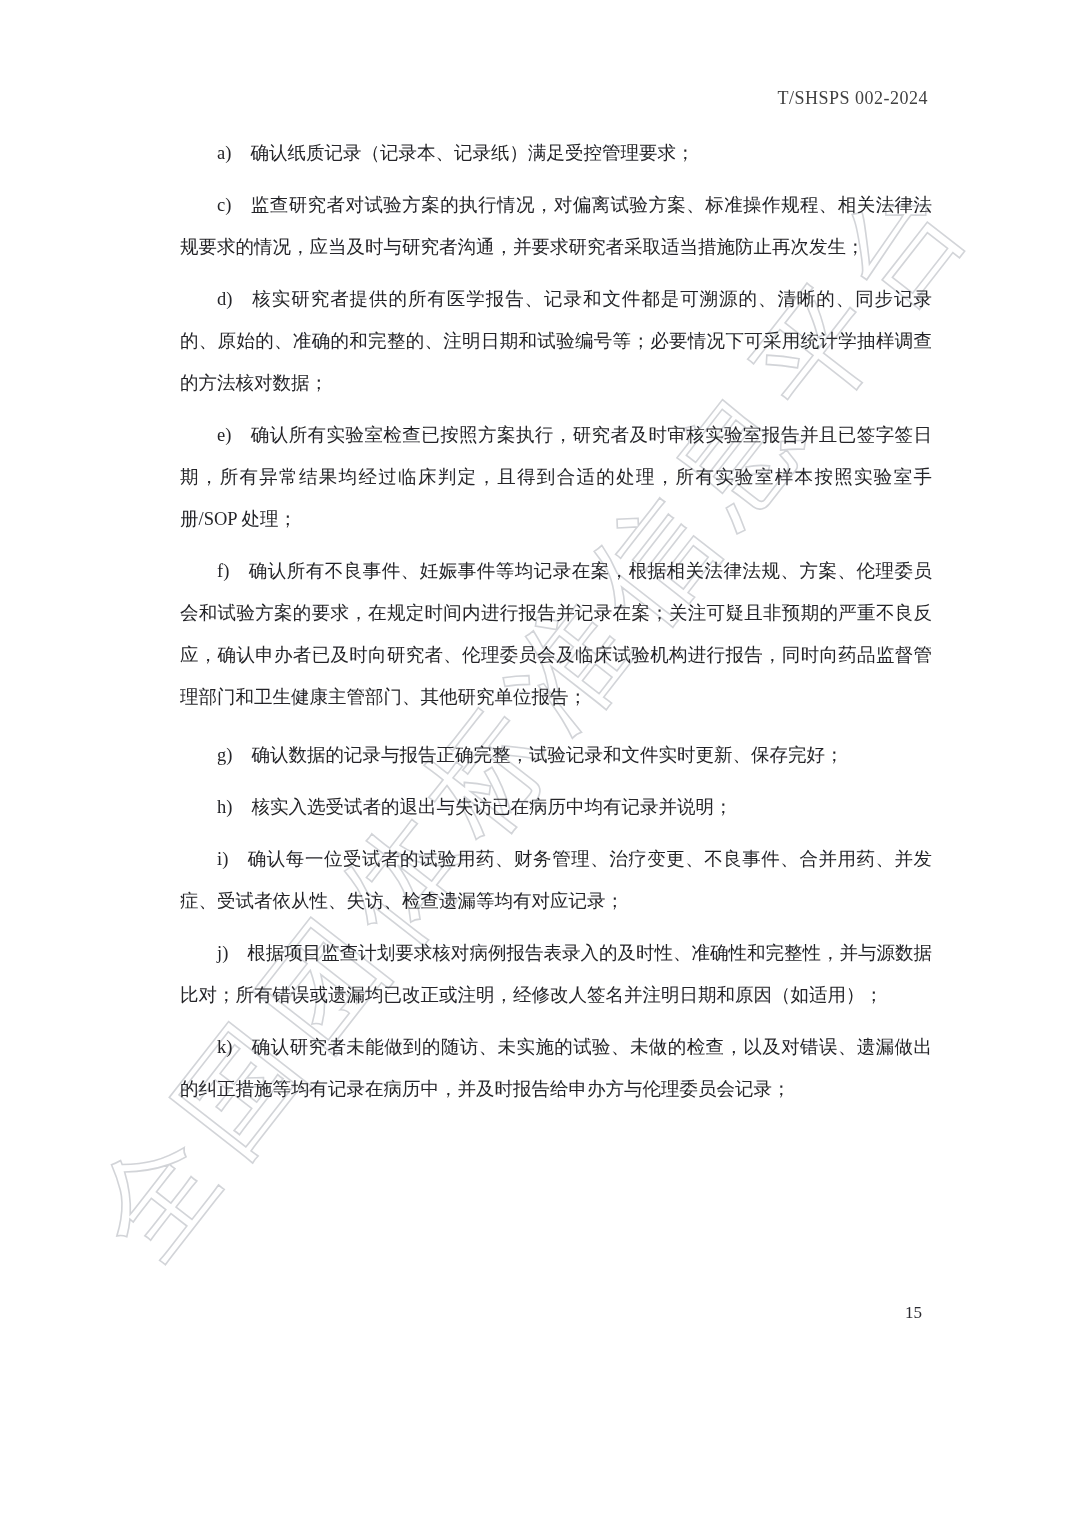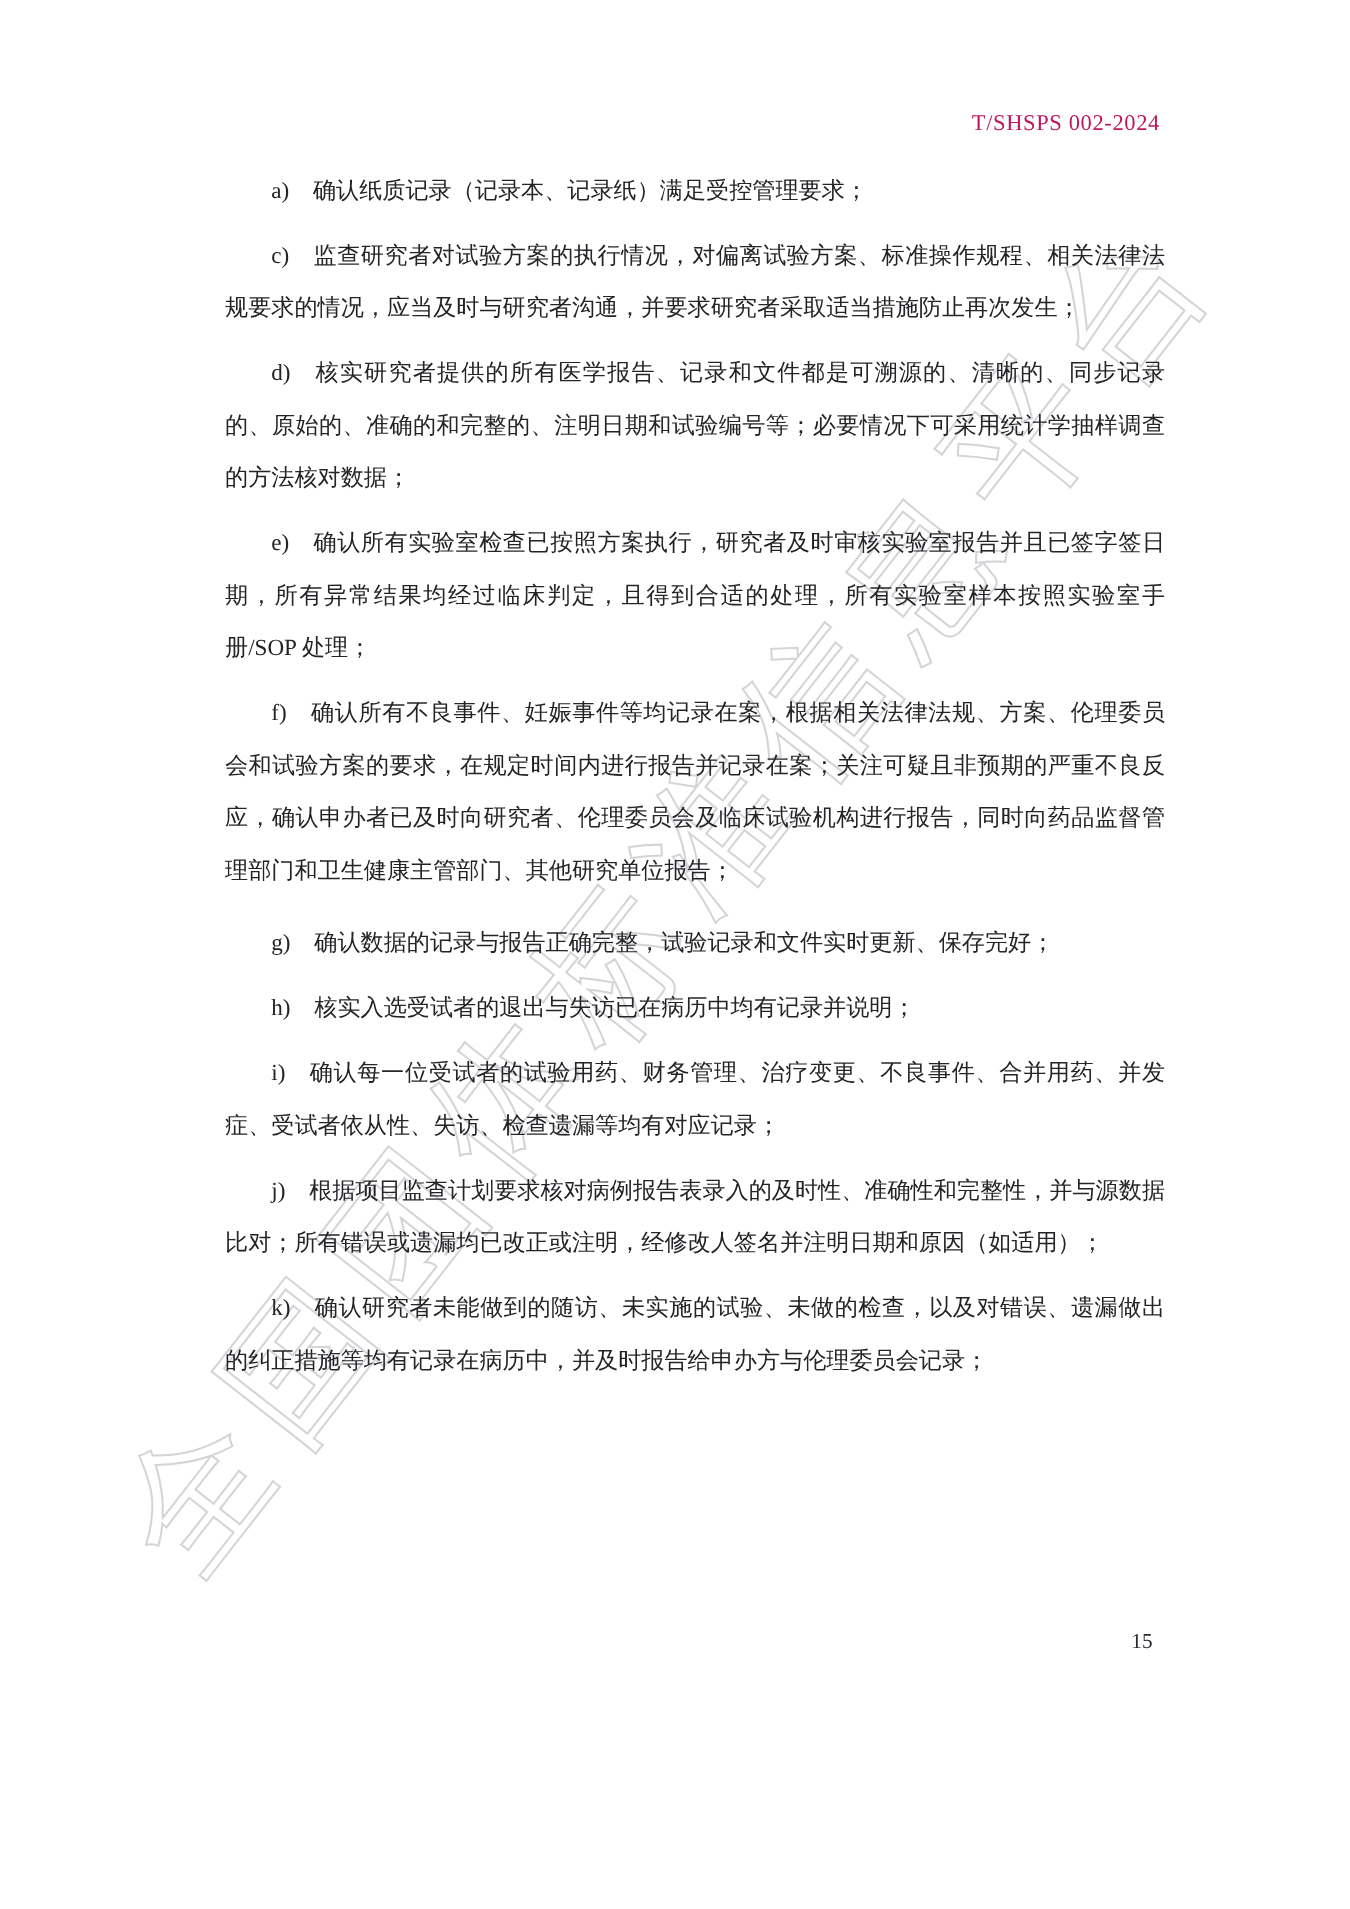--- a/index.html
+++ b/index.html
@@ -22,21 +22,21 @@
     font-family:"Liberation Serif","DejaVu Serif",serif;
     color:transparent;
     -webkit-text-stroke:1.6px rgba(173,176,184,0.55);
     z-index:0;
     user-select:none;
     pointer-events:none;
   }
 
   .doc-code {
     position:absolute; top:88px; right:152px;
-    font-size:18px; color:#be185d; letter-spacing:0.5px;
+    font-size:18px; color:#404040; letter-spacing:0.5px;
     z-index:2;
   }
 
   .content {
     position:absolute; top:132px; left:180px; width:752px;
     z-index:1;
   }
 
   .item {
     font-size:18.5px;

